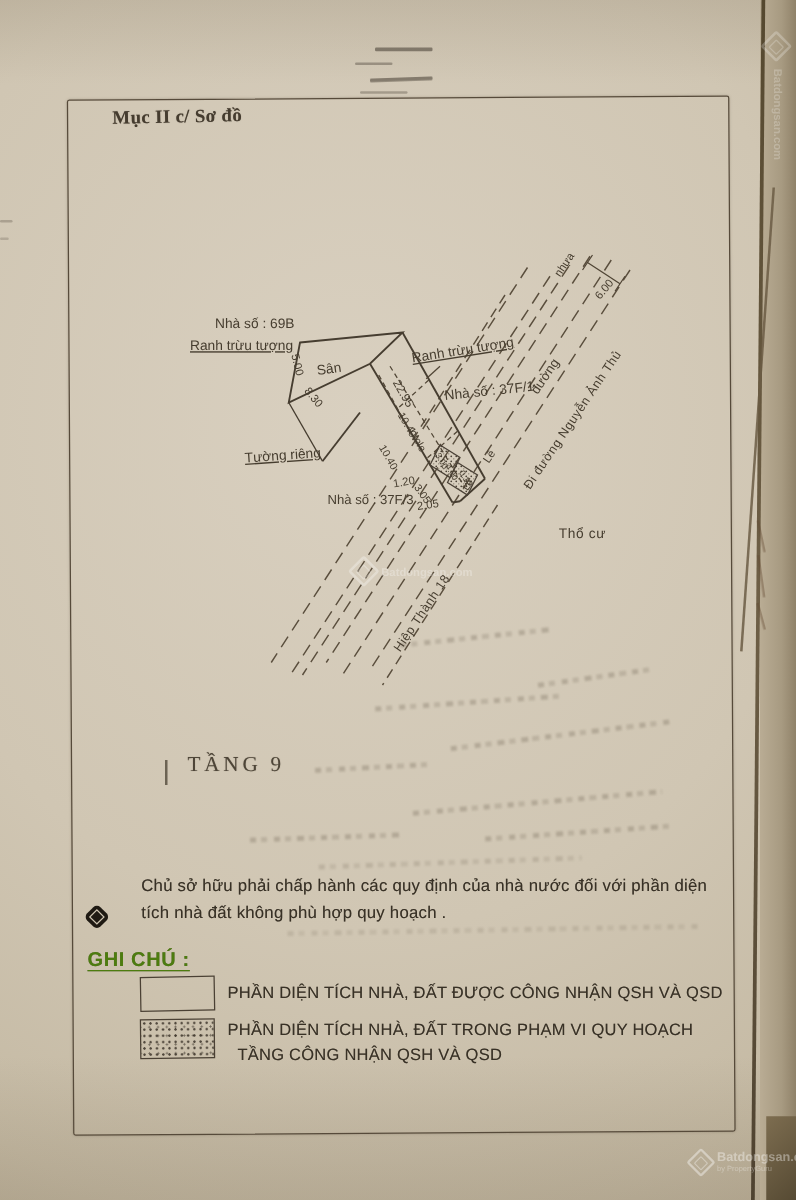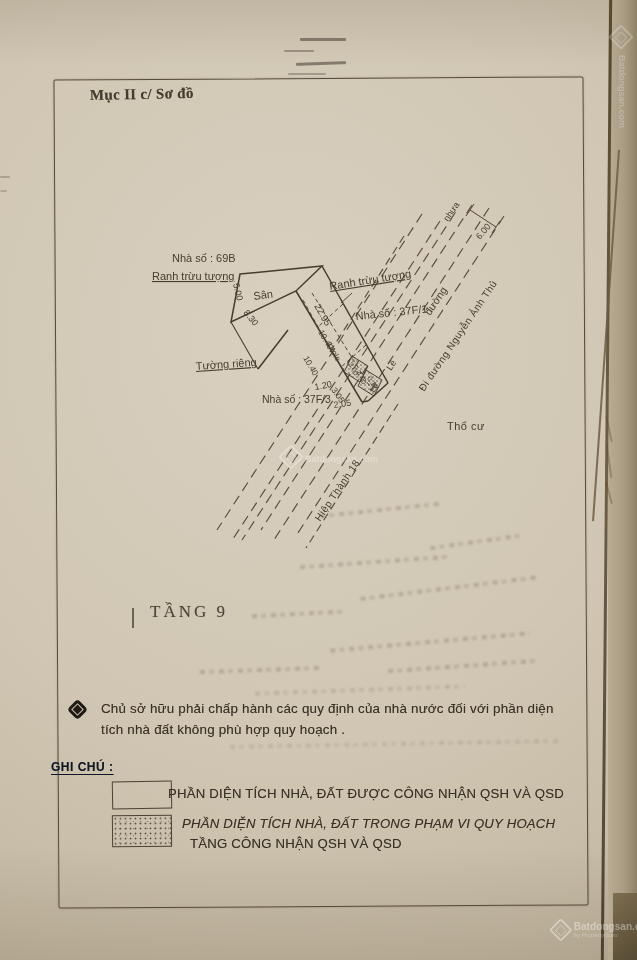--- a/index.html
+++ b/index.html
@@ -23,25 +23,25 @@
   
   .mark{position:absolute;background:rgba(54,46,35,.5);filter:blur(.45px);border-radius:1px;}
   
   .smudge{position:absolute;height:4px;filter:blur(.8px);opacity:.8;
     background-image:repeating-linear-gradient(90deg,rgba(72,60,44,.28) 0 5px,transparent 5px 9px,rgba(72,60,44,.2) 9px 14px,transparent 14px 19px);}
   .scribble{position:absolute;height:2px;background:rgba(96,70,48,.38);filter:blur(.5px);}
   
   .floor{left:150px;top:602px;font-family:"Liberation Serif",serif;font-size:17px;letter-spacing:3px;color:rgba(64,55,42,.85);text-shadow:0 0 .8px rgba(64,55,42,.4);}
   .floor-tick{left:132px;top:608px;width:2px;height:20px;background:rgba(64,55,42,.7);}
   
-  .notice{left:70px;top:698px;width:500px;display:flex;gap:16px;align-items:flex-start;}
+  .notice{left:70px;top:698px;width:500px;display:flex;gap:28px;align-items:flex-end;}
   .bullet{width:15px;height:15px;background:#1f1a13;border-radius:4px;transform:rotate(45deg);margin-top:4px;flex:0 0 15px;position:relative;}
   .bullet::after{content:"";position:absolute;inset:3px;border:1.4px solid #cfc5b2;transform:rotate(0deg);}
   .notice p{margin:0;font-size:13.4px;line-height:1.6;letter-spacing:.2px;color:#383126;width:462px;text-shadow:0 0 .5px rgba(56,49,38,.45);}
-  .ghichu{left:51px;top:760px;font-size:12px;font-weight:bold;letter-spacing:.5px;color:#0f172a;text-decoration:underline;text-underline-offset:3px;text-shadow:0 0 .5px rgba(56,49,38,.5);}
+  .ghichu{left:70px;top:760px;font-size:16px;font-weight:bold;letter-spacing:.5px;color:#4d7c0f;text-decoration:underline;text-underline-offset:3px;text-shadow:0 0 .5px rgba(56,49,38,.5);}
   
   .lgbox{border:1.7px solid #4a4034;}
   .lgbox1{left:112px;top:781px;width:58px;height:26px;transform:rotate(-1deg);}
   .lgbox2{left:112px;top:815px;width:58px;height:30px;transform:rotate(-.6deg);
     background-image:radial-gradient(rgba(58,50,40,.85) .8px,transparent 1.1px),radial-gradient(rgba(58,50,40,.6) .7px,transparent 1px);
     background-size:5px 5px,7px 7px;background-position:0 0,3px 2px;}
   .lglabel{font-size:13.2px;letter-spacing:.2px;color:#383126;text-shadow:0 0 .5px rgba(56,49,38,.45);white-space:nowrap;}
   
   .wm{display:flex;align-items:center;gap:5px;color:rgba(255,255,255,.75);}
   .wm .logo{width:14px;height:14px;border:2px solid rgba(255,255,255,.8);transform:rotate(45deg);border-radius:2px;position:relative;flex:0 0 14px;}
@@ -168,23 +168,23 @@
 <div class="scribble" style="left:592px;top:460px;width:34px;transform:rotate(82deg);"></div>
 <div class="scribble" style="left:598px;top:492px;width:22px;transform:rotate(75deg);"></div>
 
 <div class="abs notice">
   <span class="bullet"></span>
   <p>Chủ sở hữu phải chấp hành các quy định của nhà nước đối với phần diện tích nhà đất không phù hợp quy hoạch .</p>
 </div>
 
 <div class="abs ghichu">GHI CHÚ :</div>
 <div class="abs lgbox lgbox1"></div>
-<div class="abs lglabel" style="left:168px;top:786px;">PHẦN DIỆN TÍCH NHÀ, ĐẤT ĐƯỢC CÔNG NHẬN QSH VÀ QSD</div>
+<div class="abs lglabel" style="left:182px;top:786px;">PHẦN DIỆN TÍCH NHÀ, ĐẤT ĐƯỢC CÔNG NHẬN QSH VÀ QSD</div>
 <div class="abs lgbox lgbox2"></div>
-<div class="abs lglabel" style="left:182px;top:816px;font-style:italic;">PHẦN DIỆN TÍCH NHÀ, ĐẤT TRONG PHẠM VI QUY HOẠCH</div>
+<div class="abs lglabel" style="left:182px;top:816px;">PHẦN DIỆN TÍCH NHÀ, ĐẤT TRONG PHẠM VI QUY HOẠCH</div>
 <div class="abs lglabel" style="left:190px;top:836px;">TẦNG CÔNG NHẬN QSH VÀ QSD</div>
 
 <div class="abs wm wm-center">
   <span class="logo"></span>
   <span>
     <span class="t1" style="font-size:9px;">Batdongsan.com</span>
   </span>
 </div>
 <div class="abs wm wm-bottom">
   <span class="logo"></span>

